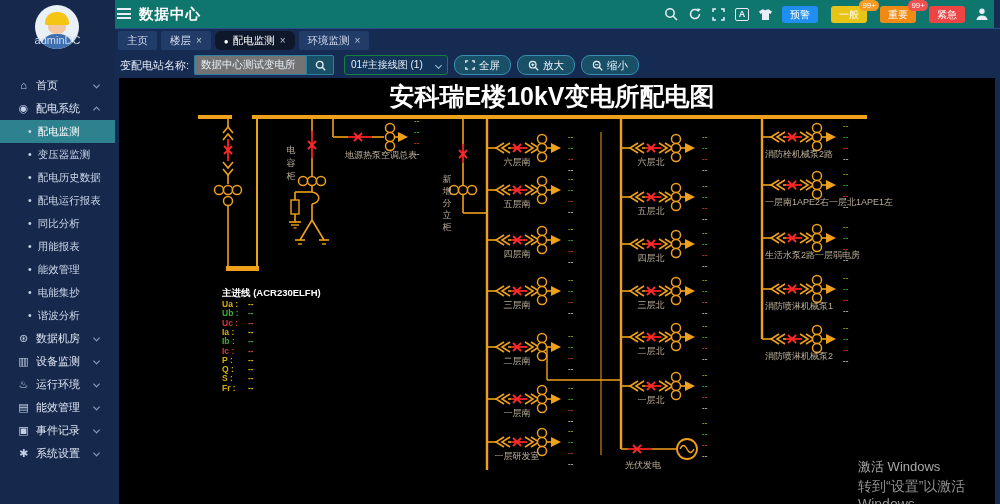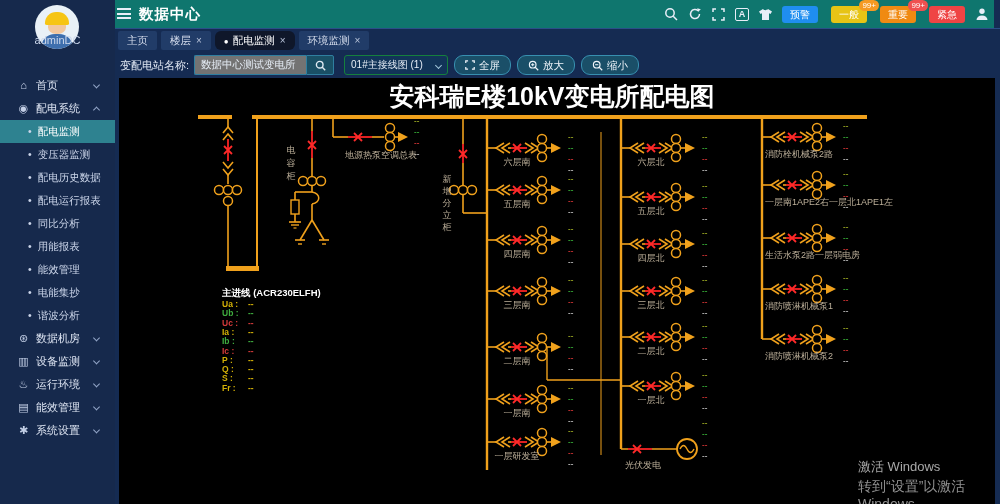--- a/index.html
+++ b/index.html
@@ -690,17 +690,18 @@
         <div class="nav-sub"><span class="blt">•</span><span>配电运行报表</span></div>
         <div class="nav-sub"><span class="blt">•</span><span>同比分析</span></div>
         <div class="nav-sub"><span class="blt">•</span><span>用能报表</span></div>
         <div class="nav-sub"><span class="blt">•</span><span>能效管理</span></div>
         <div class="nav-sub"><span class="blt">•</span><span>电能集抄</span></div>
         <div class="nav-sub"><span class="blt">•</span><span>谐波分析</span></div>
         <div class="nav-group btm"><span class="nav-ico">⊛</span><span>数据机房</span><span class="chev down"></span></div>
         <div class="nav-group btm"><span class="nav-ico">▥</span><span>设备监测</span><span class="chev down"></span></div>
         <div class="nav-group btm"><span class="nav-ico">♨</span><span>运行环境</span><span class="chev down"></span></div>
         <div class="nav-group btm"><span class="nav-ico">▤</span><span>能效管理</span><span class="chev down"></span></div>
+        <div class="nav-group btm"><span class="nav-ico">▣</span><span>事件记录</span><span class="chev down"></span></div>
         <div class="nav-group btm"><span class="nav-ico">✱</span><span>系统设置</span><span class="chev down"></span></div>
       </nav>
   </aside>
 
 </div>
 
 </body></html>

